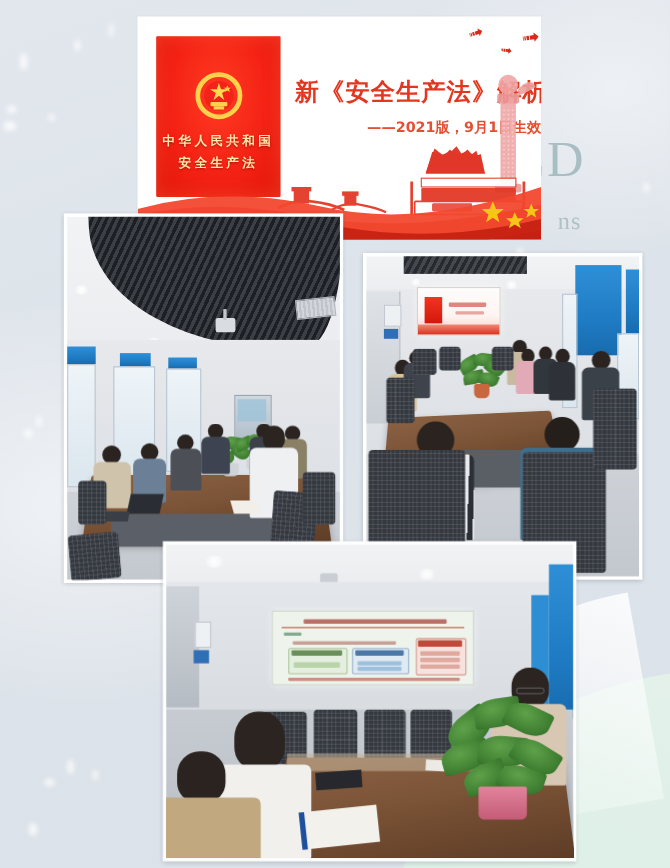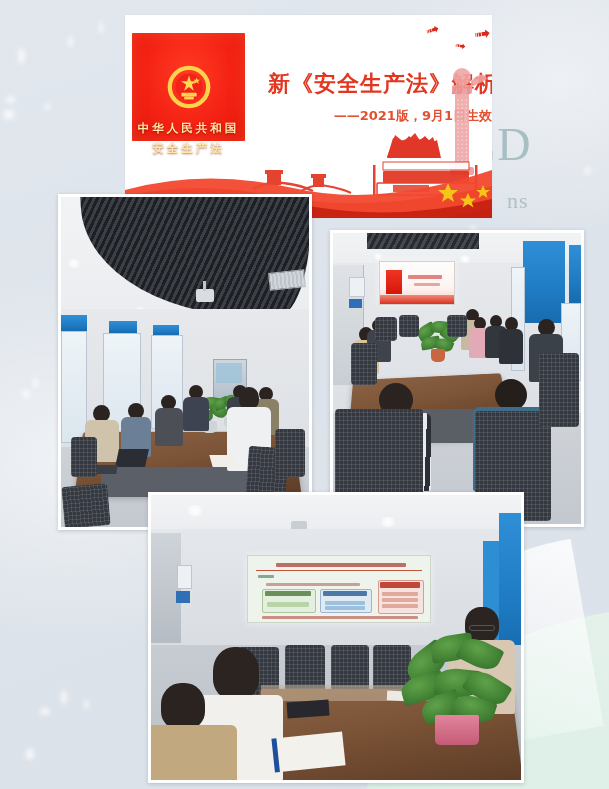--- a/index.html
+++ b/index.html
@@ -92,24 +92,24 @@
     left: 125px;
     top: 15px;
     width: 367px;
     height: 203px;
     background: #ffffff;
     overflow: hidden;
     box-shadow: 0 0 0 1px rgba(0,0,0,0.02);
   }
   .poster-book {
     position: absolute;
-    left: 7px;
+    left: 17px;
     top: 18px;
     width: 113px;
-    height: 108px;
+    height: 146px;
     background: radial-gradient(ellipse at 50% 38%, #ff3a22 0%, #f42214 55%, #e01608 100%);
     border-radius: 1px;
     box-shadow: inset 0 0 16px rgba(255,120,80,0.35);
   }
   .emblem {
     position: absolute;
     left: 50%;
     top: 30px;
     transform: translateX(-50%);
     width: 48px;

